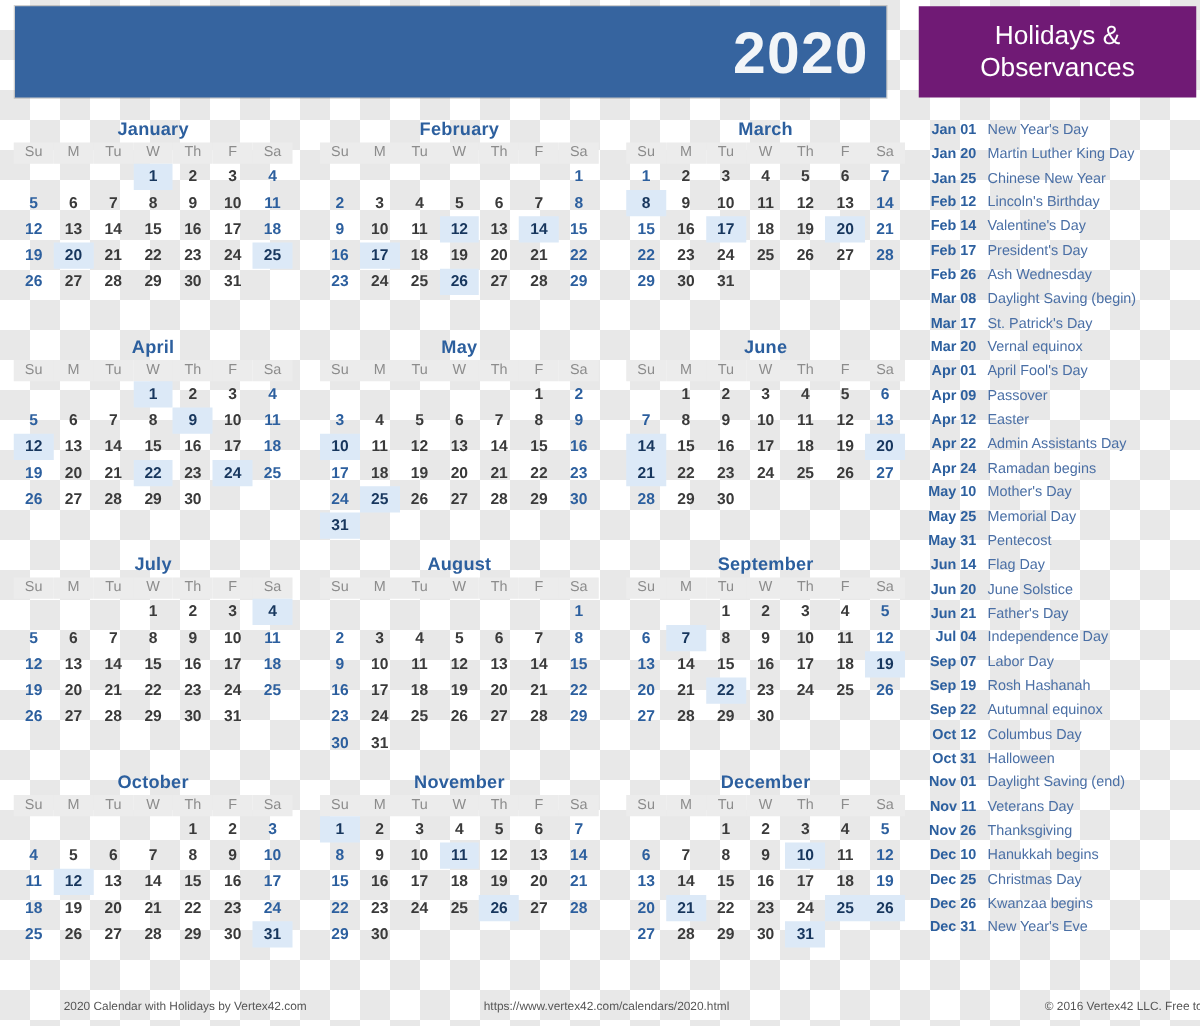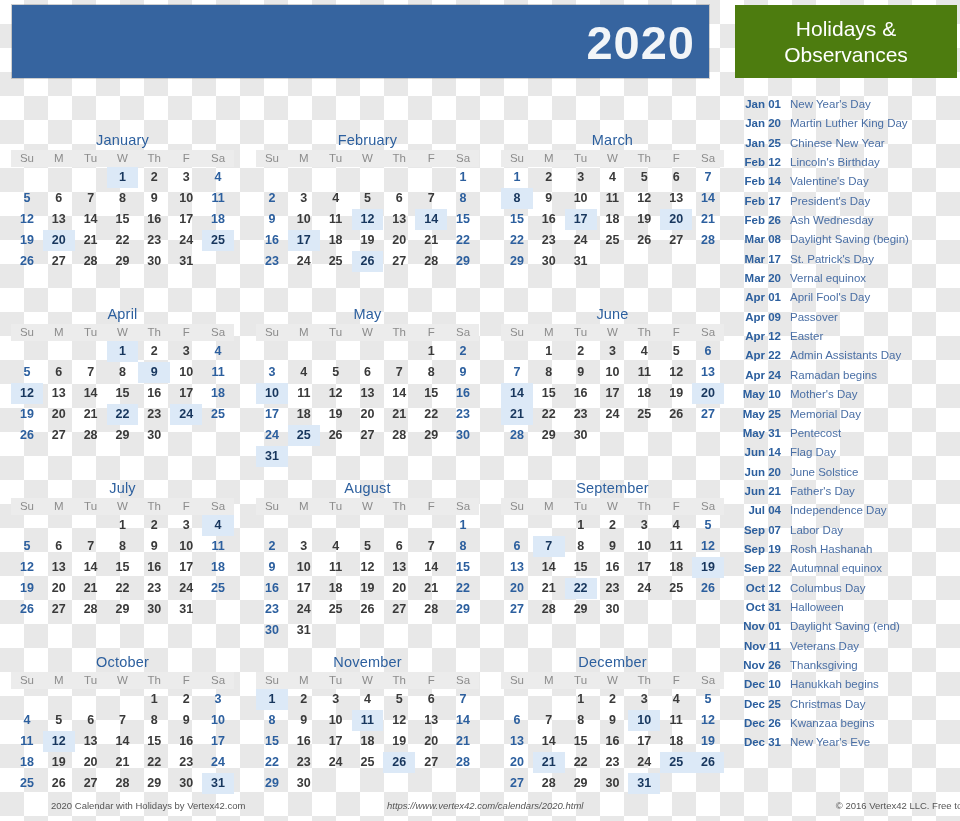--- a/index.html
+++ b/index.html
@@ -44,21 +44,21 @@
     letter-spacing: 1px;
     line-height: 1;
   }
 
   #holiday-banner {
     position: absolute;
     left: 735px;
     top: 5px;
     width: 222px;
     height: 73px;
-    background: #4d7c0f;
+    background: #701a75;
     display: flex;
     align-items: center;
     justify-content: center;
   }
   #holiday-banner .holiday-title {
     color: #ffffff;
     font-size: 21px;
     font-weight: normal;
     line-height: 1.22;
     text-align: center;
@@ -79,25 +79,24 @@
   }
   .month {
     width: 245px;
     box-sizing: border-box;
     padding: 0 11px;
   }
   .month-name {
     text-align: center;
     color: #2c5f9e;
     font-size: 14.5px;
-    font-weight: normal;
+    font-weight: bold;
     line-height: 20px;
     height: 20px;
     letter-spacing: 0.2px;
-    margin-top: 36px;
   }
   table.cal {
     width: 100%;
     border-collapse: collapse;
     table-layout: fixed;
   }
   table.cal th {
     font-size: 11.5px;
     font-weight: normal;
     color: #8c8c8c;
@@ -154,21 +153,21 @@
     position: absolute;
     left: 0;
     bottom: 7px;
     width: 960px;
     height: 14px;
     font-size: 9.5px;
     color: #555555;
     margin-left: 39px;
   }
   #footer .f-left   { position: absolute; left: 12px;  top: 0; }
-  #footer .f-center { position: absolute; left: 348px; top: 0; font-style: italic; }
+  #footer .f-center { position: absolute; left: 348px; top: 0; }
   #footer .f-right  { position: absolute; right: 12px; top: 0; }
 </style>
 </head>
 <body>
 
 <div id="year-banner">
   <span class="year-text">2020</span>
 </div>
 
 <div id="holiday-banner">

